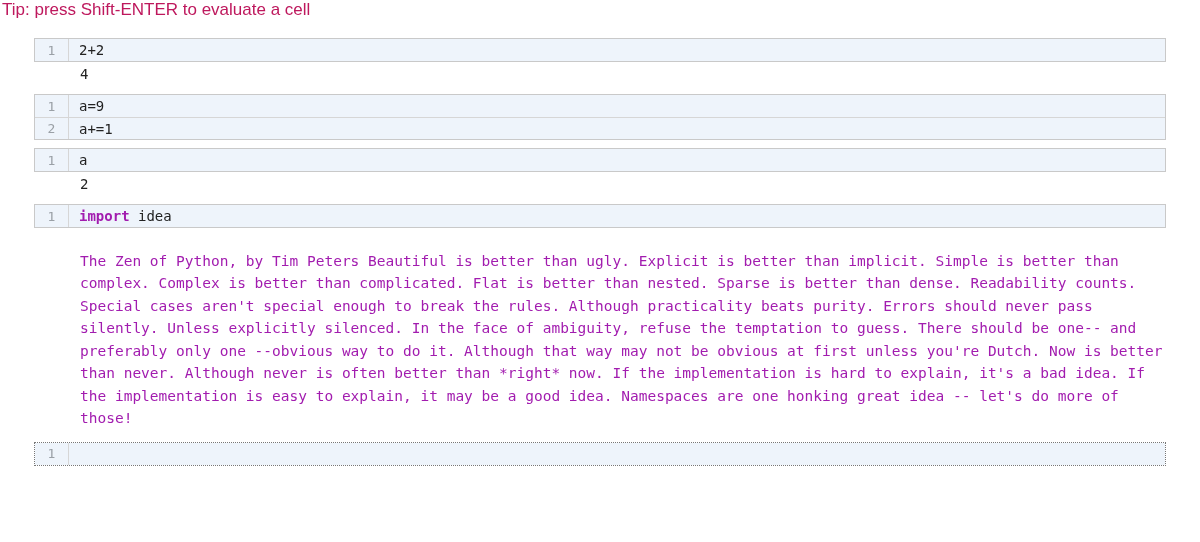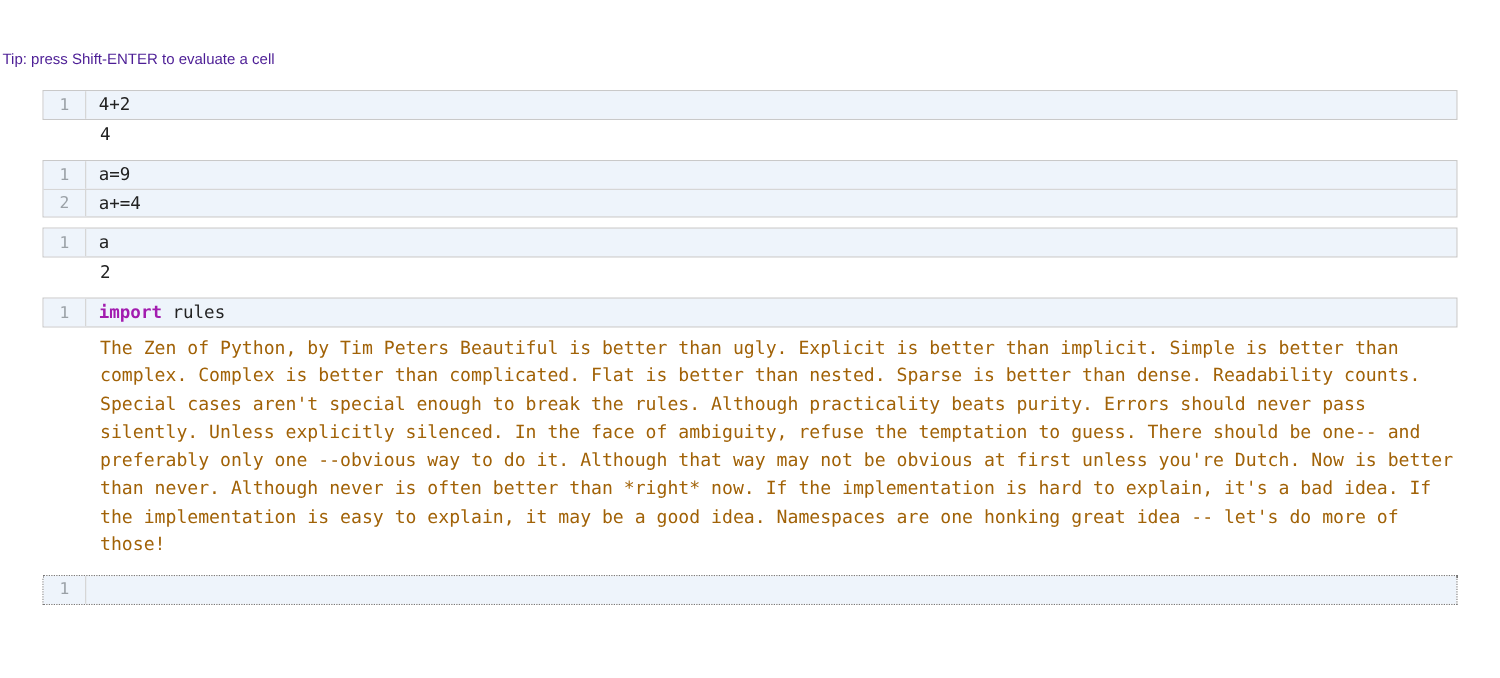--- a/index.html
+++ b/index.html
@@ -15,24 +15,23 @@
   .page {
     padding: 0 0 10px 0;
   }
   .title {
     font-weight: 700;
     font-size: 17px;
     padding: 0 2px;
     line-height: 1.3;
   }
   .tip {
-    font-size: 12px;
+    font-size: 17px;
     padding: 0 2px 10px 2px;
-    color: #4c1d95;
-    margin-top: 40px;
+    color: #be185d;
   }
   .cells {
     padding: 0 34px 0 34px;
   }
   .cell {
     margin-top: 8px;
   }
   .input-block {
     border: 1px solid #c9c9c9;
   }
@@ -71,75 +70,75 @@
   .output-block {
     padding: 4px 0 4px 46px;
     font-family: "Consolas", "Menlo", monospace;
     font-size: 14px;
     color: #222;
   }
   .output-text {
     padding: 2px 0 4px 46px;
     font-family: "Consolas", "Menlo", monospace;
     font-size: 14.5px;
-    color: #a16207;
+    color: #a21caf;
     line-height: 1.55;
     white-space: normal;
-    margin-top: 4px;
+    margin-top: 20px;
   }
   .cell-empty .input-block {
     border: 1px dotted #777;
   }
 </style>
 </head>
 <body>
 
 <div class="page">
   <div class="tip">Tip: press Shift-ENTER to evaluate a cell</div>
 
   <div class="cells">
 
     <div class="cell">
       <div class="input-block">
         <div class="input-line">
           <div class="gutter">1</div>
-          <div class="code">4+2</div>
+          <div class="code">2+2</div>
         </div>
       </div>
       <div class="output-block">4</div>
     </div>
 
     <div class="cell">
       <div class="input-block">
         <div class="input-line">
           <div class="gutter">1</div>
           <div class="code">a=9</div>
         </div>
         <div class="input-line">
           <div class="gutter">2</div>
-          <div class="code">a+=4</div>
+          <div class="code">a+=1</div>
         </div>
       </div>
     </div>
 
     <div class="cell">
       <div class="input-block">
         <div class="input-line">
           <div class="gutter">1</div>
           <div class="code">a</div>
         </div>
       </div>
       <div class="output-block">2</div>
     </div>
 
     <div class="cell">
       <div class="input-block">
         <div class="input-line">
           <div class="gutter">1</div>
-          <div class="code"><span class="kw">import</span><span> rules</span></div>
+          <div class="code"><span class="kw">import</span><span> idea</span></div>
         </div>
       </div>
       <div class="output-text">The Zen of Python, by Tim Peters Beautiful is better than ugly. Explicit is better than implicit. Simple is better than complex. Complex is better than complicated. Flat is better than nested. Sparse is better than dense. Readability counts. Special cases aren't special enough to break the rules. Although practicality beats purity. Errors should never pass silently. Unless explicitly silenced. In the face of ambiguity, refuse the temptation to guess. There should be one-- and preferably only one --obvious way to do it. Although that way may not be obvious at first unless you're Dutch. Now is better than never. Although never is often better than *right* now. If the implementation is hard to explain, it's a bad idea. If the implementation is easy to explain, it may be a good idea. Namespaces are one honking great idea -- let's do more of those!</div>
     </div>
 
     <div class="cell cell-empty">
       <div class="input-block">
         <div class="input-line">
           <div class="gutter">1</div>
           <div class="code"></div>

